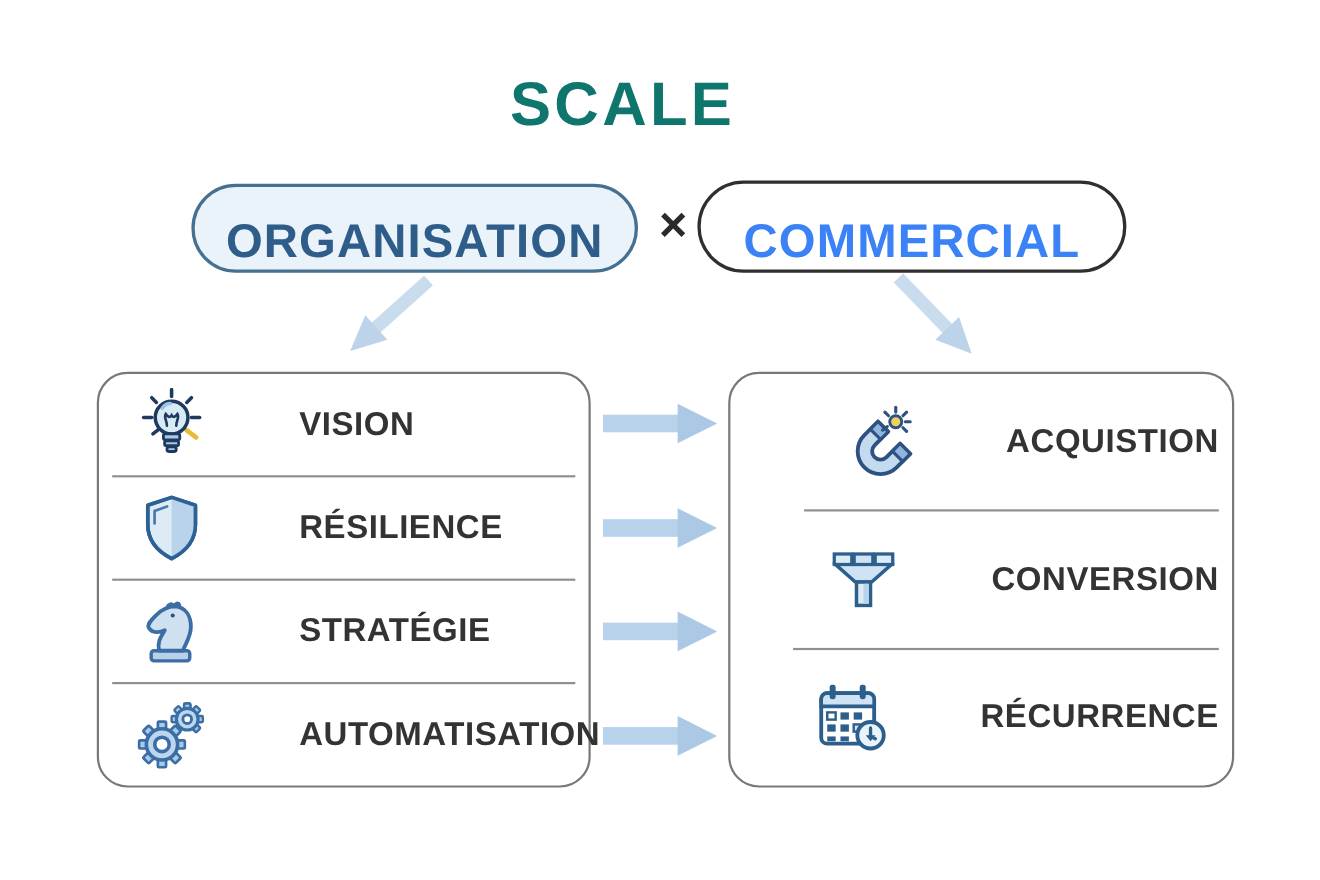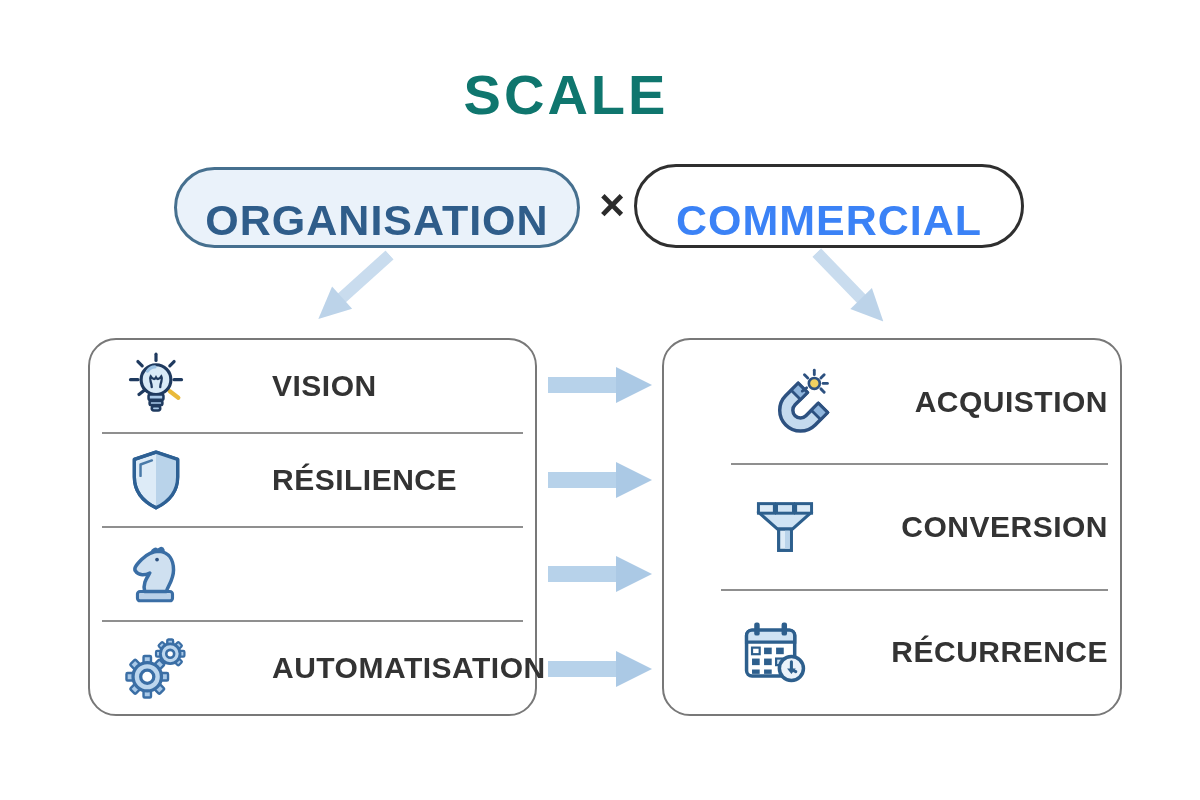--- a/index.html
+++ b/index.html
@@ -116,20 +116,21 @@
     <div class="row">
       <span class="icn">
         <svg width="66" height="66" viewBox="0 0 64 64">
           <rect x="14" y="49" width="34" height="9" rx="2.5" fill="#b9d0e8" stroke="#3a6ea5" stroke-width="3"></rect>
           <path d="M21 49 C19 41 23 36 26 31 C22 33 15 34 12 29 C10 26 14 22 18 18 C23 13 29 10 35 10
                    C45 11 49 19 49 28 C49 37 44 43 42 49 Z" fill="#cfe0f0" stroke="#3a6ea5" stroke-width="3.4" stroke-linejoin="round"></path>
           <path d="M28 11 C29 8 32 7 33 9 M34 10 C35 7 38 6 39 9" fill="none" stroke="#3a6ea5" stroke-width="3" stroke-linecap="round"></path>
           <circle cx="33" cy="18" r="1.8" fill="#2d5180"></circle>
         </svg>
       </span>
+      <span class="lbl">STRATÉGIE</span>
     </div>
 
     <div class="row">
       <span class="icn">
         <svg width="70" height="70" viewBox="0 0 64 64">
           <g transform="translate(45,19)">
             <g fill="#a9c9e8" stroke="#3a6ea5" stroke-width="2">
               <rect x="-2.6" y="-13" width="5.2" height="7" rx="1"></rect>
               <rect x="-2.6" y="6" width="5.2" height="7" rx="1" transform="rotate(180)"></rect>
               <rect x="-2.6" y="-13" width="5.2" height="7" rx="1" transform="rotate(45)"></rect>

